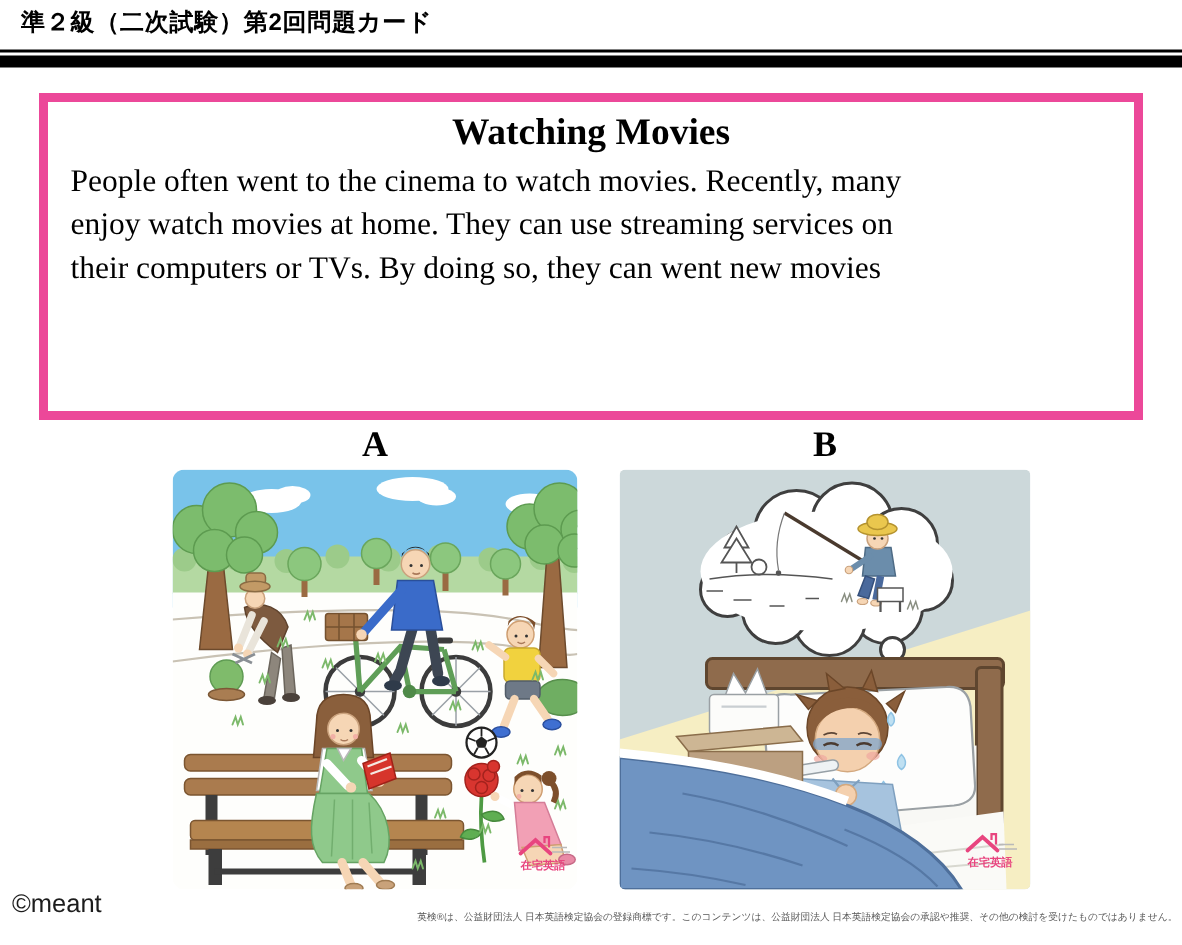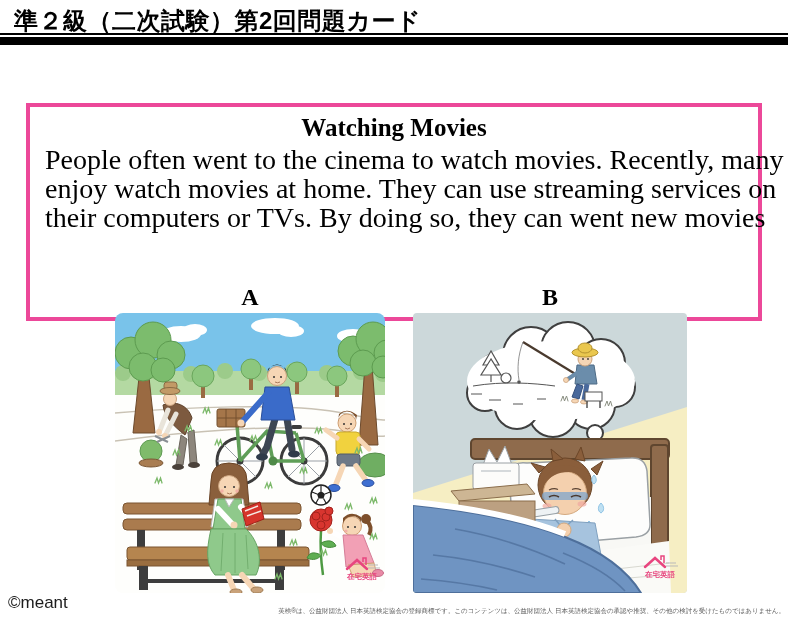--- a/index.html
+++ b/index.html
@@ -2,37 +2,37 @@
 <html><head>
 <meta charset="utf-8">
 <style>
   * { margin:0; padding:0; box-sizing:border-box; }
   html,body { background:#ffffff; }
   .page {
     position:relative; width:788px; height:630px; background:#ffffff;
     font-family:"Liberation Sans", sans-serif; overflow:hidden;
   }
   .header-title {
-    position:absolute; left:14px; top:5px; font-size:24px; font-weight:700;
+    position:absolute; left:14px; top:5px; font-size:16px; font-weight:700;
     color:#000; letter-spacing:0.5px; font-family:"Liberation Sans", sans-serif;
   }
   .rule-thin  { position:absolute; left:0; top:33px; width:788px; height:2px; background:#000; }
   .rule-thick { position:absolute; left:0; top:37px; width:788px; height:8px; background:#000; }
 
   .passage-card {
     position:absolute; left:26px; top:62px; width:736px; height:218px;
-    border:4px solid #ec4899; background:#fff;margin-top:41px;
+    border:6px solid #ec4899; background:#fff;
   }
   .passage-title {
     margin-top:7px; text-align:center; font-family:"Liberation Serif", serif;
     font-size:25px; font-weight:700; color:#000;
   }
   .passage-body { margin-top:3px; padding:0 15px; }
   .passage-line {
-    font-family:"Liberation Serif", serif; font-size:28px; line-height:29px; color:#000;
+    font-family:"Liberation Serif", serif; font-size:21px; line-height:29px; color:#000;
     white-space:nowrap;
   }
 
   .panel-label {
     position:absolute; top:284px; text-align:center;
     font-family:"Liberation Serif", serif; font-size:24px; font-weight:700; color:#000;
   }
   .label-a { left:115px; width:270px; }
   .label-b { left:413px; width:274px; }
 

